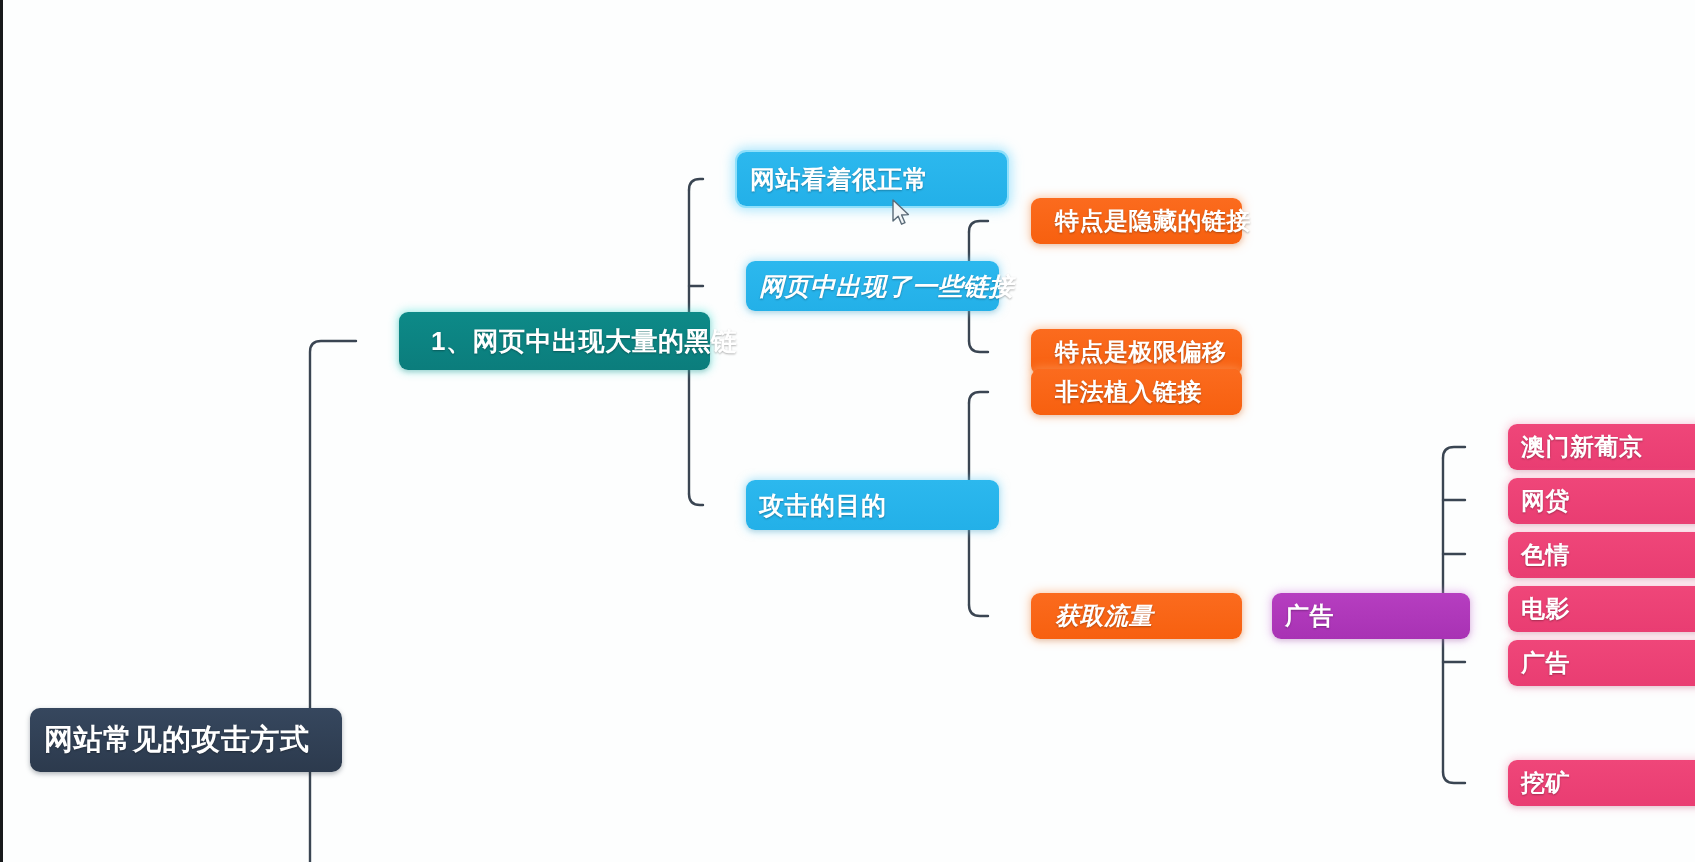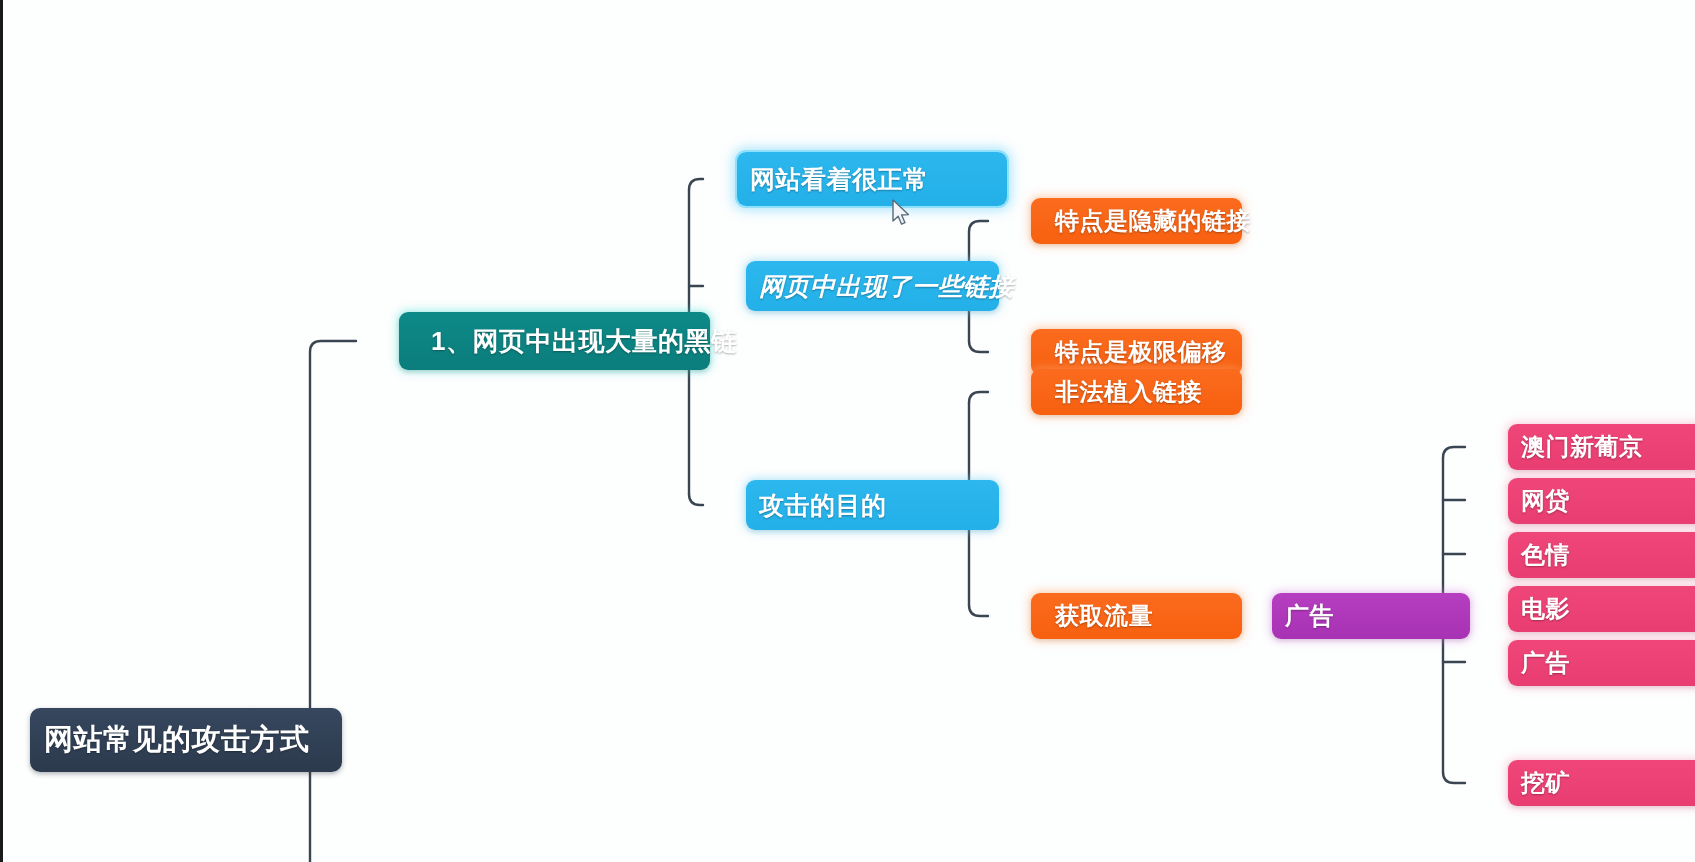--- a/index.html
+++ b/index.html
@@ -164,21 +164,21 @@
 
   <div class="node n-orange" style="left:985px; top:198px; width:211px; height:46px;">
     <span class="node-label">特点是隐藏的链接</span>
   </div>
   <div class="node n-orange" style="left:985px; top:329px; width:211px; height:46px;">
     <span class="node-label">特点是极限偏移</span>
   </div>
   <div class="node n-orange" style="left:985px; top:369px; width:211px; height:46px;">
     <span class="node-label">非法植入链接</span>
   </div>
-  <div class="node n-orange" style="left:985px; top:593px; width:211px; height:46px;">
+  <div class="node n-orange" style="left:985px; top:593px; width:211px; height:46px;font-style:italic;">
     <span class="node-label">获取流量</span>
   </div>
 
   <div class="node n-purple" style="left:1226px; top:593px; width:198px; height:46px;">
     <span class="node-label">广告</span>
   </div>
 
   <div class="node n-pink" style="left:1462px; top:424px; width:217px; height:46px;">
     <span class="node-label">澳门新葡京</span>
   </div>

